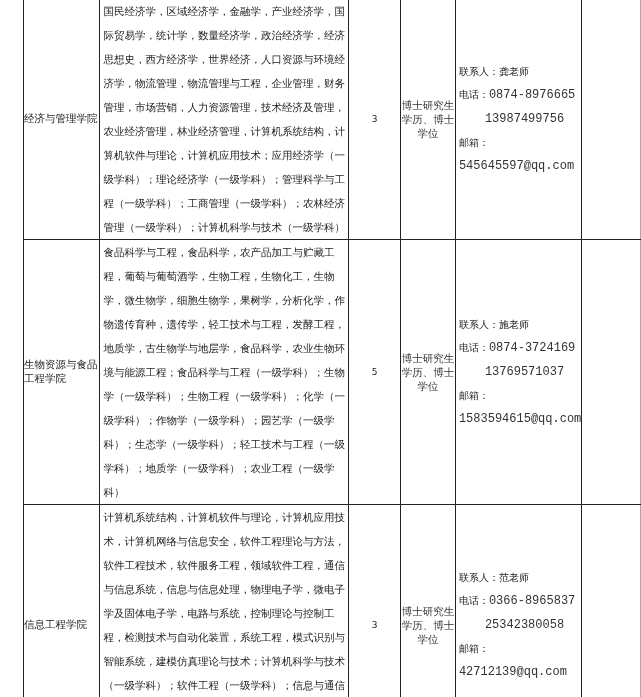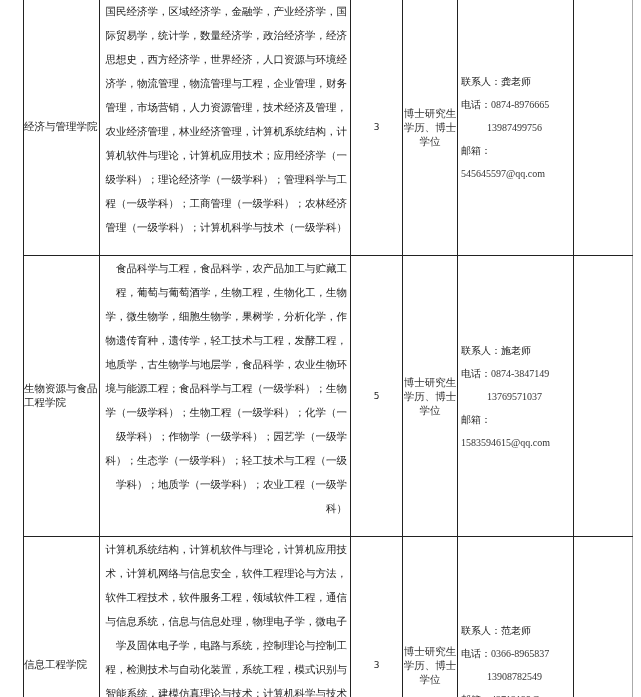--- a/index.html
+++ b/index.html
@@ -3,26 +3,26 @@
   <meta charset="utf-8">
   <style>
     html, body { margin: 0; padding: 0; background: #ffffff; }
     body { width: 641px; height: 697px; overflow: hidden; position: relative;
            font-family: "DejaVu Sans", sans-serif; color: #222; }
     .page { position: absolute; left: 0; top: -2px; width: 641px; }
     table { border-collapse: collapse; position: absolute; left: 23px; top: 0; table-layout: fixed; }
     td { border: 1.5px solid #222; vertical-align: middle; padding: 0; font-size: 10.5px; }
     td.last { border-right: 1px solid #aaa; }
     .col-college { width: 75px; text-align: left; }
-    .col-majors  { width: 243px; padding: 0 3px 16px 4px; line-height: 24px; text-align: right; }
+    .col-majors  { width: 243px; padding: 0 3px 0 4px; line-height: 24px; text-align: left; }
     .col-count   { width: 51px; text-align: center; font-size: 9px; }
     .col-degree  { width: 54px; text-align: center; line-height: 14px; color: #333; margin-left: 14px; }
     .col-contact { width: 112px; padding-left: 3px; font-size: 10px; line-height: 23px; }
     .col-empty   { width: 58px; }
-    .mono { font-family: Liberation Serif, serif; font-size: 10px; color: #333; }
+    .mono { font-family: Liberation Mono, monospace; font-size: 12px; color: #333; }
     .indent { padding-left: 26px; }
     .row1 td { height: 238px; }
     .row2 td { height: 240px; }
     .row3 td { height: 214px; }
   </style>
 </head>
 <body>
 
 <div class="page">
   <table>
@@ -40,36 +40,36 @@
       </td>
       <td class="col-empty last"></td>
     </tr>
     <tr class="row2">
       <td class="col-college">生物资源与食品工程学院</td>
       <td class="col-majors">食品科学与工程，食品科学，农产品加工与贮藏工程，葡萄与葡萄酒学，生物工程，生物化工，生物学，微生物学，细胞生物学，果树学，分析化学，作物遗传育种，遗传学，轻工技术与工程，发酵工程，地质学，古生物学与地层学，食品科学，农业生物环境与能源工程；食品科学与工程（一级学科）；生物学（一级学科）；生物工程（一级学科）；化学（一级学科）；作物学（一级学科）；园艺学（一级学科）；生态学（一级学科）；轻工技术与工程（一级学科）；地质学（一级学科）；农业工程（一级学科）</td>
       <td class="col-count">5</td>
       <td class="col-degree">博士研究生学历、博士学位</td>
       <td class="col-contact">
         <div><span>联系人：</span><span>施老师</span></div>
-        <div><span>电话：</span><span class="mono">0874-3847149</span></div>
+        <div><span>电话：</span><span class="mono">0874-3724169</span></div>
         <div class="indent"><span class="mono">13769571037</span></div>
         <div><span>邮箱：</span></div>
         <div><span class="mono">1583594615@qq.com</span></div>
       </td>
       <td class="col-empty last"></td>
     </tr>
     <tr class="row3">
       <td class="col-college">信息工程学院</td>
       <td class="col-majors">计算机系统结构，计算机软件与理论，计算机应用技术，计算机网络与信息安全，软件工程理论与方法，软件工程技术，软件服务工程，领域软件工程，通信与信息系统，信息与信息处理，物理电子学，微电子学及固体电子学，电路与系统，控制理论与控制工程，检测技术与自动化装置，系统工程，模式识别与智能系统，建模仿真理论与技术；计算机科学与技术（一级学科）；软件工程（一级学科）；信息与通信工程（一级学科）；电子科学与技术（一级学科）；控制科学与工程（一级学科）</td>
       <td class="col-count">3</td>
       <td class="col-degree">博士研究生学历、博士学位</td>
       <td class="col-contact">
         <div><span>联系人：</span><span>范老师</span></div>
         <div><span>电话：</span><span class="mono">0366-8965837</span></div>
-        <div class="indent"><span class="mono">13908782549</span></div>
+        <div class="indent"><span class="mono">25342380058</span></div>
         <div><span>邮箱：</span><span class="mono">42712139@qq.com</span></div>
       </td>
       <td class="col-empty last"></td>
     </tr>
 
   </tbody>
     </table>
 </div>
 
 </body></html>

